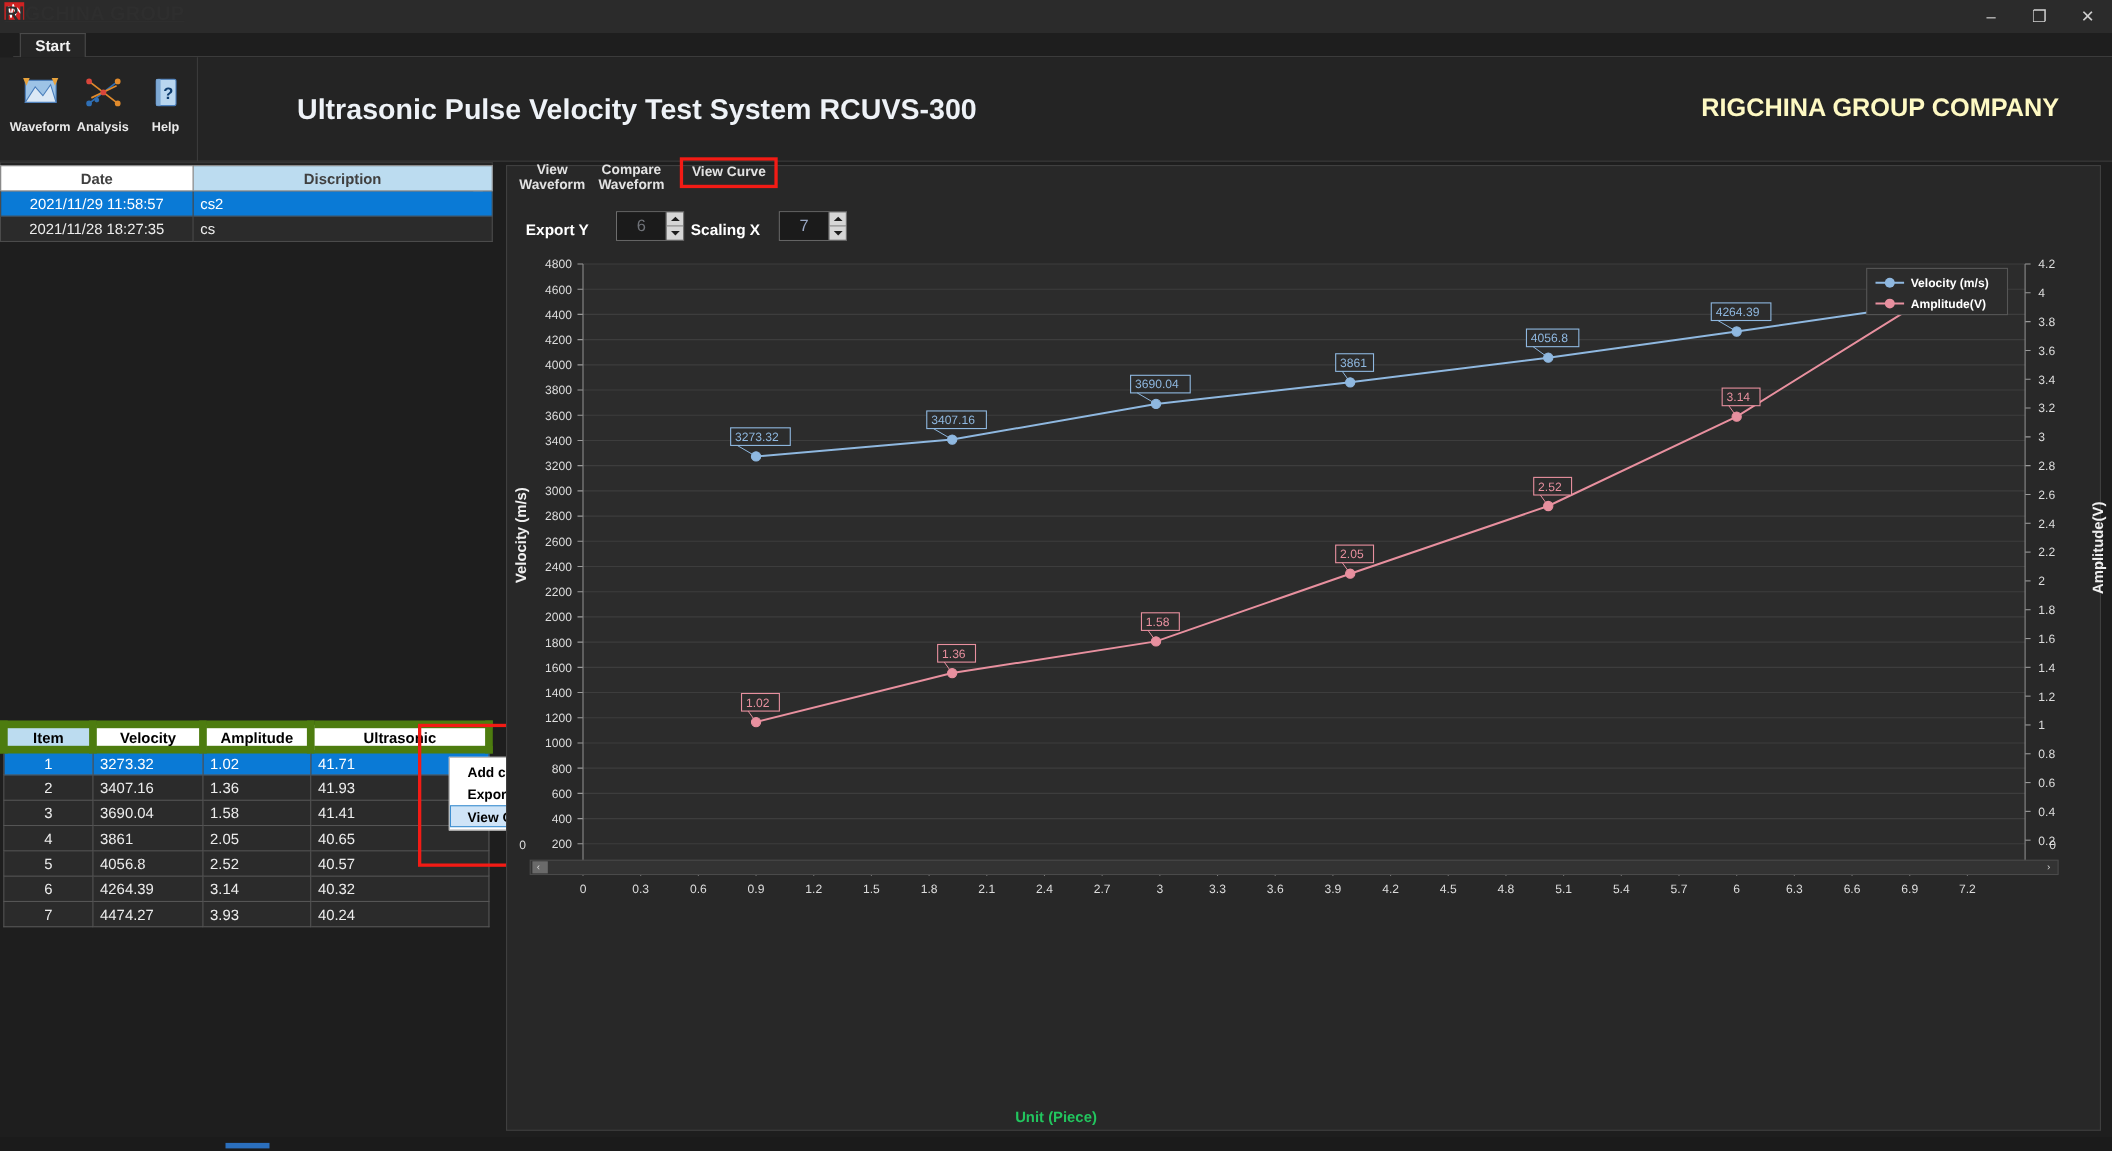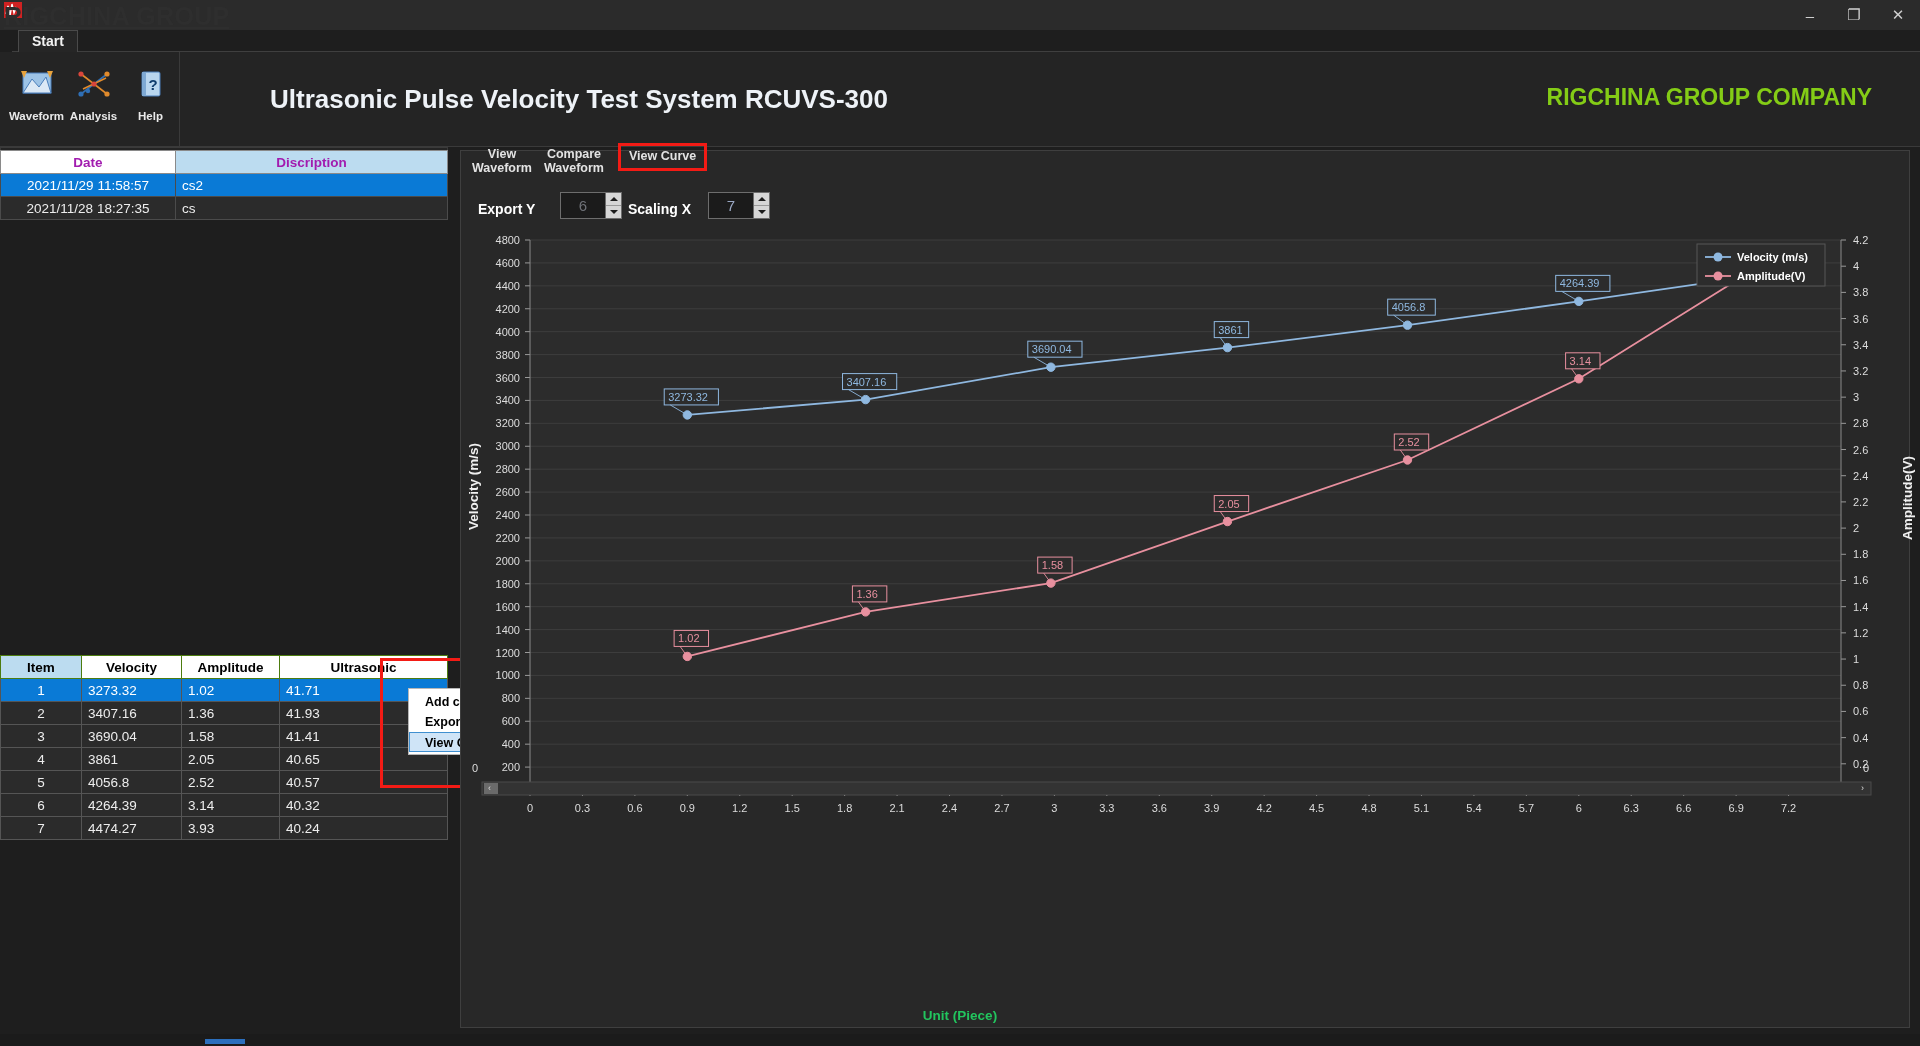--- a/index.html
+++ b/index.html
@@ -9,21 +9,21 @@
     font-family: "Liberation Sans", sans-serif;
     overflow: hidden;
     color: #e6e6e6;
   }
   #app { position: relative; width: 1920px; height: 1046px; background: #1e1e1e; }
 
   
   .titlebar { position:absolute; left:0; top:0; width:1920px; height:30px; background:#2b2b2b; }
   .logo-icon { position:absolute; left:2px; top:0px; width:26px; height:22px; }
   .app-title {
-    position:absolute; left:4px; top:2px; font-size:25px; font-weight:bold;
+    position:absolute; left:4px; top:2px; font-size:18px; font-weight:bold;
     color:#2e2e2e; letter-spacing:0.3px;text-decoration:underline;
   }
   .win-btns { position:absolute; right:0; top:0; height:30px; display:flex; }
   .win-btn { width:44px; height:30px; display:flex; align-items:center; justify-content:center;
      color:#cfcfcf; font-size:15px; }
 
   
   .ribbon-tabs { position:absolute; left:12px; top:30px; width:1920px; height:22px;
       border-bottom:1px solid #3f3f3f; }
   .ribbon-tab {
@@ -36,45 +36,45 @@
   .ribbon-group { position:absolute; left:0px; top:0px; height:95px; width:180px;
       border-right:1px solid #3a3a3a; display:flex; align-items:flex-start; padding-top:12px; }
   .rb-item { width:60px; text-align:center; cursor:default; }
   .rb-icon { height:40px; display:flex; align-items:center; justify-content:center; }
   .rb-label { font-size:11.5px; font-weight:bold; color:#e9e9e9; margin-top:6px; }
 
   .hdr-title {
     position:absolute; left:270px; top:84px; font-size:26px; font-weight:bold; color:#eef2f7;
   }
   .hdr-company {
-    position:absolute; right:48px; top:84px; font-size:23px; font-weight:bold; color:#84cc16;
+    position:absolute; right:48px; top:84px; font-size:23px; font-weight:bold; color:#fef9c3;
   }
 
   
   .date-panelbox { position:absolute; left:0; top:147px; width:448px; height:30px; background:#242424;
      border:1px solid #3a3a3a; }
   .grip { position:absolute; right:8px; bottom:2px; width:0; height:0;
      border-left:9px solid transparent; border-bottom:9px solid #8d8d8d; }
   .date-grid { position:absolute; left:0; top:150px; width:448px; }
   .date-grid table { border-collapse:collapse; width:448px; table-layout:fixed; }
   .date-grid th {
-    background:#bcdcf0; color:#a21caf; font-size:13.5px; font-weight:bold; height:23px;
+    background:#bcdcf0; color:#404040; font-size:13.5px; font-weight:bold; height:23px;
     border:1px solid #8a8a8a;
   }
   .date-grid th.first { background:#ffffff; }
   .date-grid td { height:23px; font-size:13.5px; color:#ededed; border:1px solid #4b4b4b;
      background:#2b2b2b; padding-left:6px; }
   .date-grid td.c-date { text-align:center; padding-left:0; }
   .date-grid tr.sel td { background:#0a7ad6; color:#fff; }
 
   
   .meas-grid { position:absolute; left:0; top:655px; width:448px; }
   .meas-grid table { border-collapse:collapse; width:448px; table-layout:fixed; }
   .meas-grid th { background:#ffffff; color:#000; font-size:13.5px; font-weight:bold; height:23px;
-     border:1px solid #4d7c0f; }
+     border:7px solid #4d7c0f; }
   .meas-grid th.item { background:#bcdcf0; }
   .meas-grid td { height:23px; font-size:13.5px; color:#ededed; border:1px solid #555;
      background:#2b2b2b; padding-left:6px; }
   .meas-grid td.c { text-align:center; padding-left:0; }
   .meas-grid tr.sel td { background:#0a7ad6; color:#fff; }
 
   
   .ctx-highlight { position:absolute; left:380px; top:658px; width:180px; height:130px;
      border:3px solid #f31b15; }
   .ctx-menu { position:absolute; left:408px; top:688px; width:126px; background:#ffffff;

